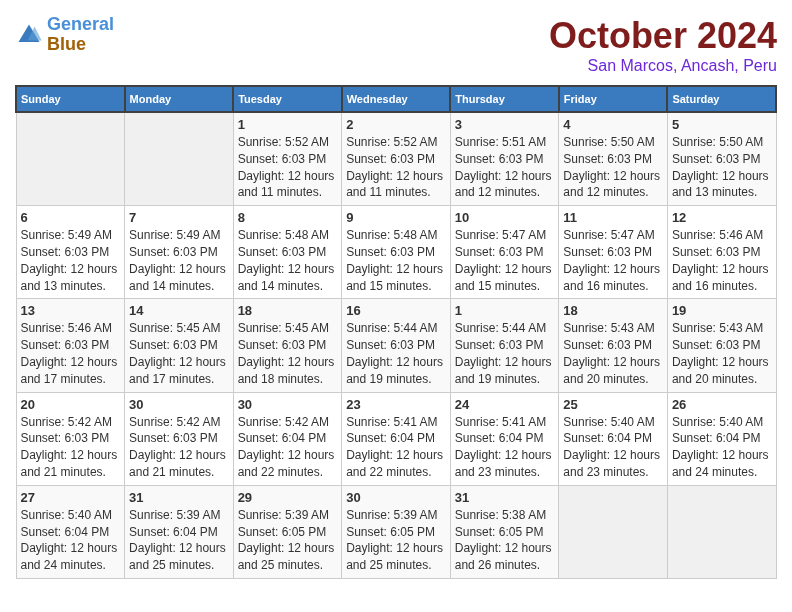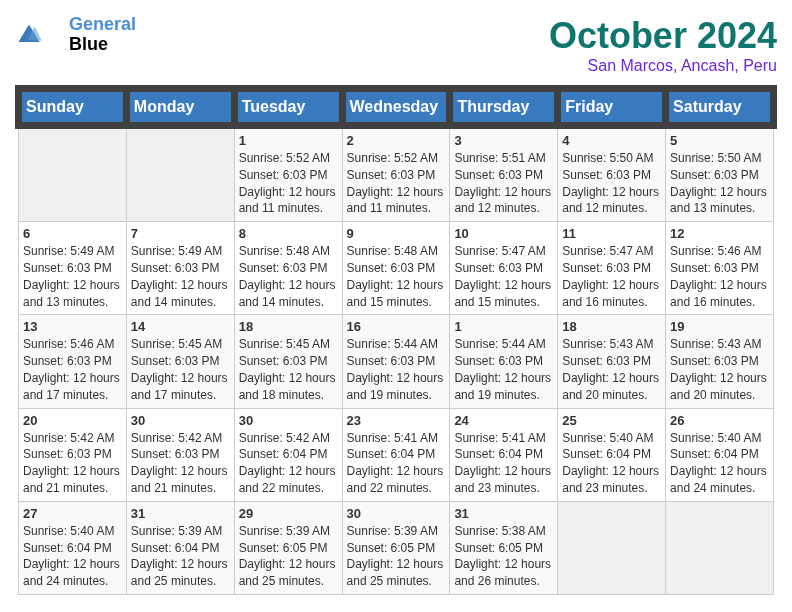--- a/index.html
+++ b/index.html
@@ -19,54 +19,53 @@
     .logo {
       display: flex;
       align-items: center;
       gap: 4px;
     }
     .logo-text {
       font-size: 18px;
       font-weight: bold;
       color: #333;
       line-height: 1.1;
-      margin-left: 22px;
     }
     .logo-text span {
       color: #4a90d9;
     }
     .logo-icon {
       width: 28px;
       height: 28px;
     }
     .title-area {
       text-align: right;
     }
     .month-title {
       font-size: 36px;
       font-weight: bold;
-      color: #0f766e;
+      color: #7f1d1d;
     }
     .subtitle {
       font-size: 16px;
       color: #6d28d9;
     }
     table {
       width: 100%;
       border-collapse: collapse;
       font-size: 11px;
     }
     thead tr th {
       background-color: #3a7abf;
       color: #fff;
       padding: 6px 4px;
       text-align: left;
-      font-size: 16px;
+      font-size: 11px;
       font-weight: bold;
-      border: 7px solid #404040;
+      border: 2px solid #404040;
     }
     tbody tr td {
       border: 1px solid #ccc;
       vertical-align: top;
       padding: 4px;
       height: 80px;
       width: calc(100% / 7);
       background: #fff;
     }
     tbody tr:nth-child(odd) td {
@@ -92,21 +91,21 @@
 <body>
 
 <div class="header-area">
   <div class="logo">
     <svg class="logo-icon" viewBox="0 0 40 40">
       <polygon points="20,5 35,30 5,30" fill="#3a7abf"></polygon>
       <polygon points="28,8 38,28 18,28" fill="#5a9fd4" opacity="0.6"></polygon>
     </svg>
     <div class="logo-text">
       <div><span>General</span></div>
-      <div><span style="color:#000000">Blue</span></div>
+      <div><span style="color:#a16207">Blue</span></div>
     </div>
   </div>
   <div class="title-area">
     <div class="month-title">October 2024</div>
     <div class="subtitle">San Marcos, Ancash, Peru</div>
   </div>
 </div>
 
 <table>
   <thead>

